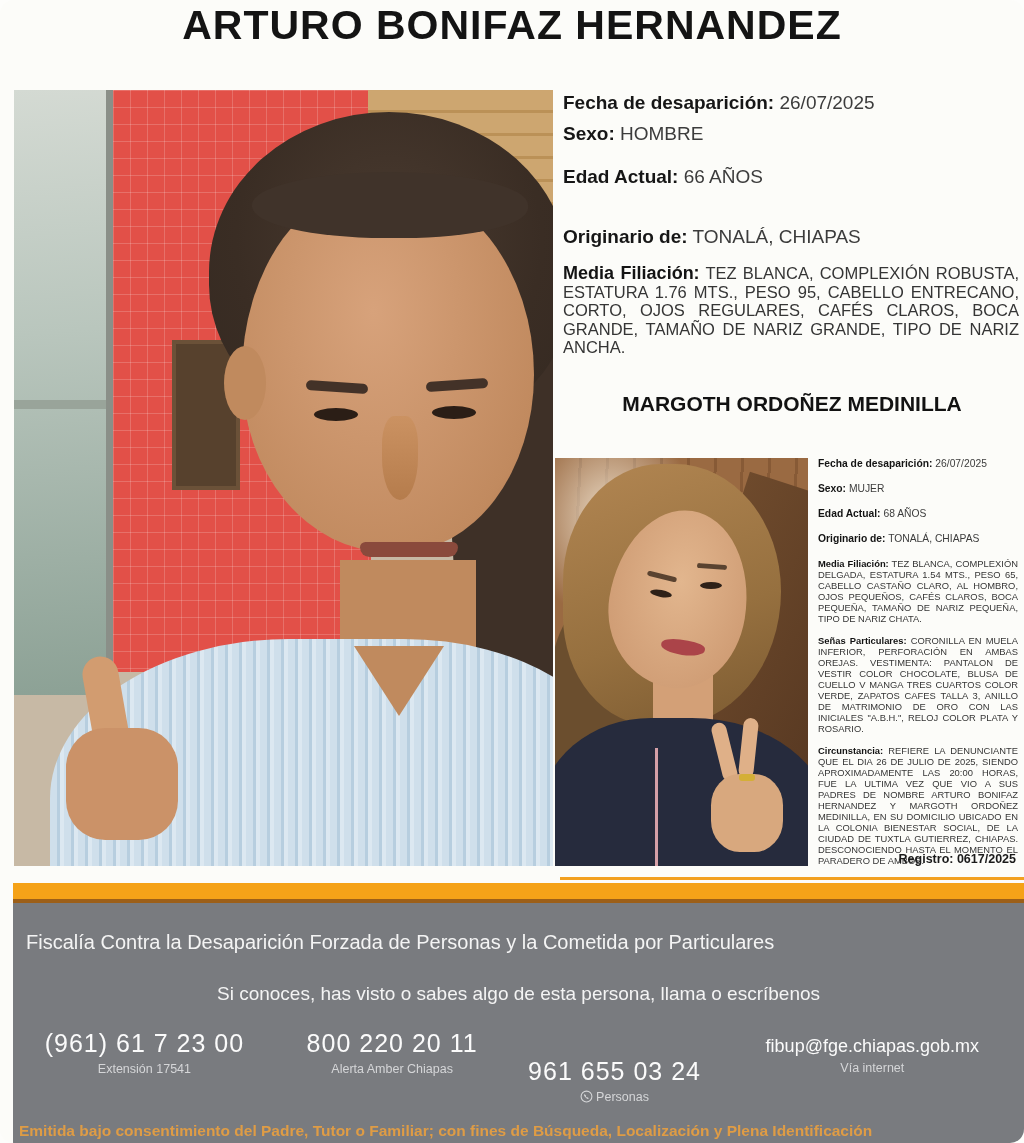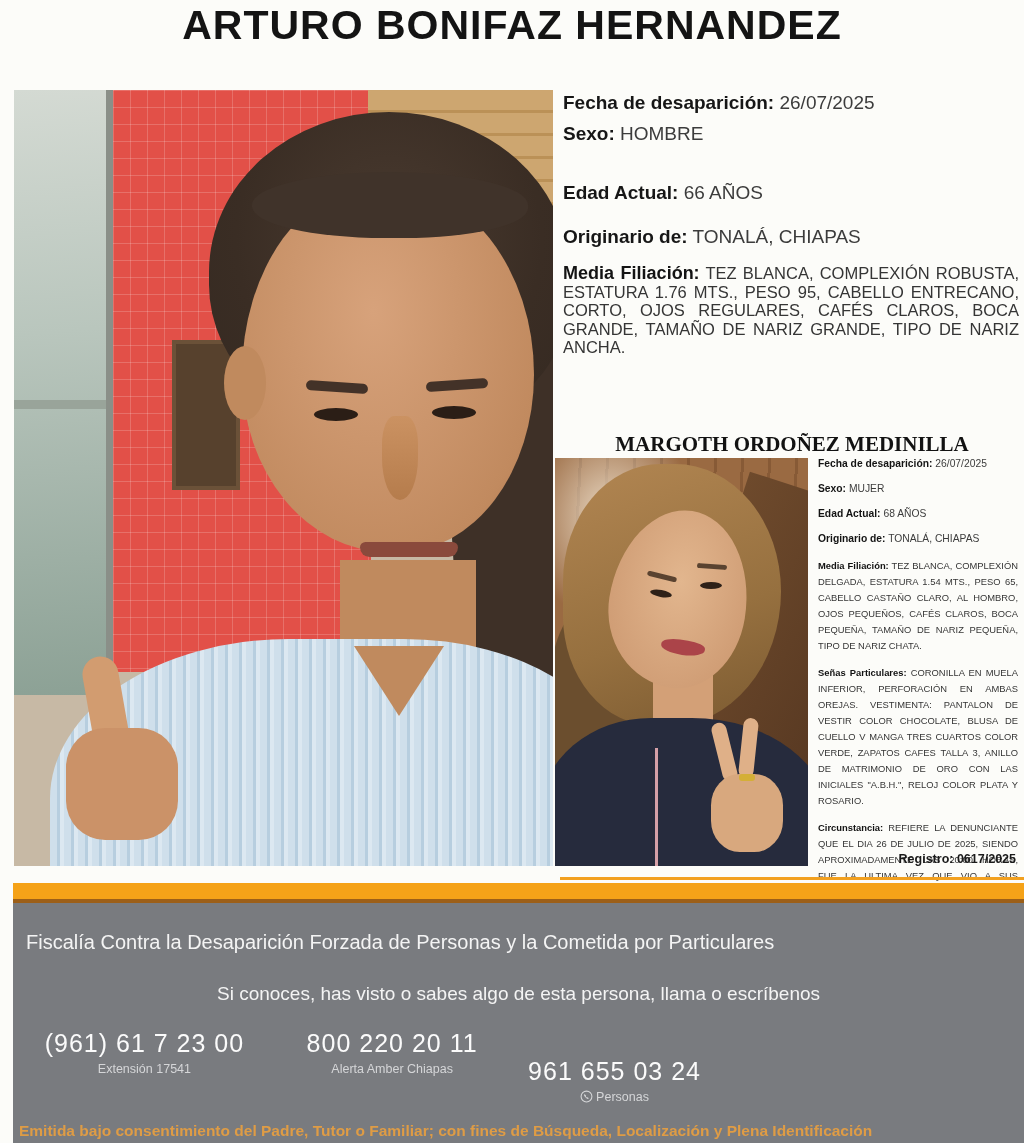--- a/index.html
+++ b/index.html
@@ -1,17 +1,17 @@
 <!DOCTYPE html>
 <html><head>
 <meta charset="utf-8">
 <style>
   html,body{margin:0;padding:0;background:#fdfdfb;}
   .poster{position:relative;width:1024px;height:1143px;margin:0 auto;background:#fcfcf9;
-          overflow:hidden;font-family:"Liberation Sans",sans-serif;color:#1e1e1e;}
+          overflow:hidden;font-family:"Liberation Sans",sans-serif;color:#1e1e1e;border-radius:14px;}
 
   
   .main-title{position:absolute;left:0;top:2px;width:100%;text-align:center;
               font-size:41px;font-weight:bold;letter-spacing:1px;color:#141414;}
 
   
   .photo-arturo{position:absolute;left:14px;top:90px;width:539px;height:776px;
                 overflow:hidden;background:#c7b9a5;}
   .pa-window{position:absolute;left:0;top:0;width:92px;height:78%;
              background:linear-gradient(175deg,#d4dad3 0%,#b9c6bd 40%,#8ca195 100%);
@@ -59,28 +59,28 @@
   .pa-fist{position:absolute;left:0;bottom:0;width:112px;height:112px;
            background:#cb9268;border-radius:35%;}
   .pa-thumb{position:absolute;left:22px;top:-4px;width:36px;height:100px;
             background:#d29c70;border-radius:18px;transform:rotate(-10deg);}
 
   
   .a-details{position:absolute;left:563px;top:88px;width:456px;}
   .a-row{position:absolute;left:0;font-size:19px;white-space:nowrap;}
   .a-row b{color:#161616;}
   .a-row span{color:#3c3c3c;}
-  .a-row.r1{top:4px;} .a-row.r2{top:35px;} .a-row.r3{top:94px;} .a-row.r4{top:138px;}
+  .a-row.r1{top:4px;} .a-row.r2{top:35px;} .a-row.r3{top:78px;} .a-row.r4{top:138px;}
   .a-para{position:absolute;left:0;top:176px;width:456px;margin:0;
           font-size:16.5px;line-height:18.5px;text-align:justify;color:#353535;}
   .a-para b{font-size:18px;color:#141414;}
 
   
-  .m-name{position:absolute;left:563px;top:432px;width:458px;text-align:center;
-          font-size:21px;font-weight:bold;color:#121212;font-family:Liberation Serif, serif;}
+  .m-name{position:absolute;left:563px;top:392px;width:458px;text-align:center;
+          font-size:21px;font-weight:bold;color:#121212;}
   .photo-margoth{position:absolute;left:555px;top:458px;width:253px;height:408px;
                  overflow:hidden;
                  background:repeating-linear-gradient(93deg,#9a6a42 0 24px,#875a36 24px 27px);}
   .pm-light{position:absolute;left:-30px;top:-45px;width:170px;height:210px;
             background:radial-gradient(#ecdcc7,rgba(236,220,199,0) 70%);}
   .pm-bench{position:absolute;right:-45px;top:30px;width:150px;height:280px;
             background:linear-gradient(100deg,#6e4a2c,#583922);transform:rotate(18deg);}
   .pm-hair{position:absolute;left:8px;top:6px;width:218px;height:262px;
            background:linear-gradient(160deg,#b28652,#96703f 60%,#7b5a31);
            border-radius:48% 52% 55% 45%;}
@@ -107,21 +107,21 @@
   .pm-fing{position:absolute;width:15px;height:60px;background:#dfb088;border-radius:8px;}
   .pm-fing.f1{left:20px;top:0;transform:rotate(-14deg);}
   .pm-fing.f2{left:44px;top:-4px;transform:rotate(6deg);}
   .pm-ring{position:absolute;left:42px;top:52px;width:16px;height:7px;
            background:#d4af37;border-radius:3px;}
 
   .m-details{position:absolute;left:818px;top:458px;width:200px;}
   .m-row{font-size:10.3px;margin:0 0 14px 0;white-space:nowrap;}
   .m-row b{color:#141414;}
   .m-row span{color:#3c3c3c;}
-  .m-para{margin:0 0 11px 0;font-size:9.4px;line-height:16px;text-align:justify;color:#353535;}
+  .m-para{margin:0 0 11px 0;font-size:9.4px;line-height:11px;text-align:justify;color:#353535;}
   .m-para b{color:#121212;}
   .registro{position:absolute;right:8px;top:852px;font-size:12.5px;font-weight:bold;color:#1a1a1a;}
   .m-rule{position:absolute;left:560px;top:877px;width:464px;height:3px;background:#f2a01f;}
 
   
   .bar-orange{position:absolute;left:13px;top:883px;right:0;height:16px;
               background:#f5a218;border-bottom:4px solid #9c5f18;}
   .footer{position:absolute;left:13px;top:903px;right:0;bottom:0;background:#797b7f;}
   .f-line1{position:absolute;left:13px;top:28px;width:100%;text-align:left;
            font-size:20px;color:#f4f4f4;}
@@ -267,18 +267,22 @@
         <div class="c-main">800 220 20 11</div>
         <div class="c-sub">Alerta Amber Chiapas</div>
       </div>
       <div class="contact c3">
         <div class="c-main">961 655 03 24</div>
         <div class="c-sub"><span class="wa-icon"><svg width="13" height="13" viewBox="0 0 24 24">
                 <circle cx="12" cy="12" r="10" fill="none" stroke="#d5d6d8" stroke-width="2"></circle>
                 <path d="M8 7c-1 1-1 3 1 5.5S13.5 17 15 16.5c.8-.3 1.2-1 .8-1.6l-1.3-1.2c-.4-.3-1-.2-1.4.2-.5.5-2.7-1.7-2.2-2.2.4-.4.5-1 .2-1.4L9.9 9c-.5-.6-1.3-.6-1.9-.2z" fill="#d5d6d8"></path>
               </svg></span><span>Personas</span></div>
       </div>
+      <div class="contact c4">
+        <div class="c-main email">fibup@fge.chiapas.gob.mx</div>
+        <div class="c-sub">Vía internet</div>
+      </div>
     </div>
 
     <div class="disclaimer">Emitida bajo consentimiento del Padre, Tutor o Familiar; con fines de Búsqueda, Localización y Plena Identificación</div>
   </div>
 
 </div>
 
 </body></html>

